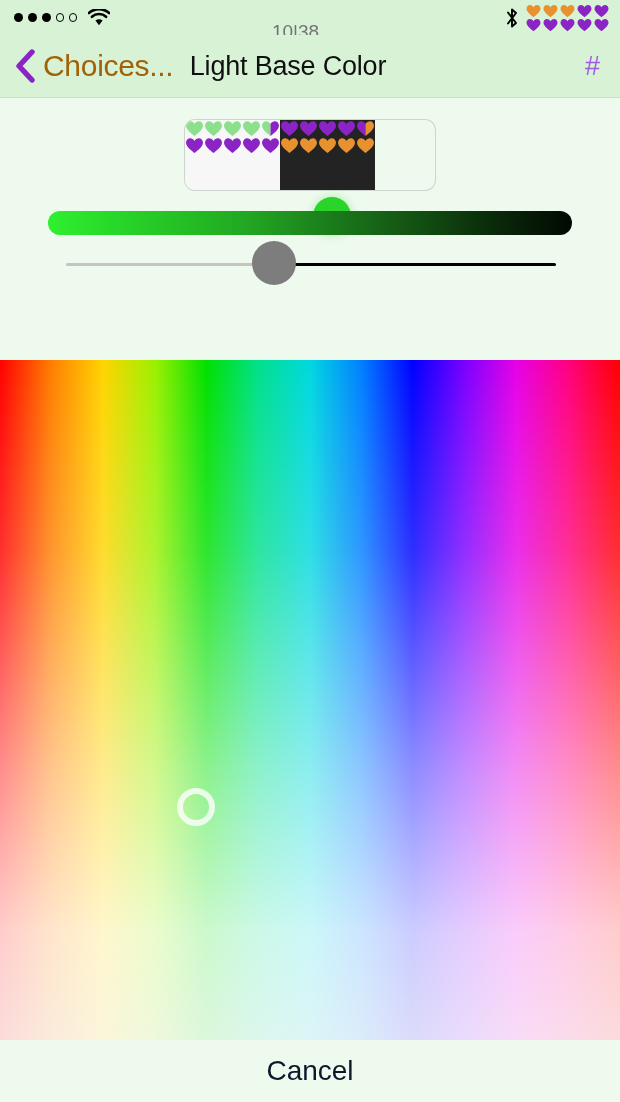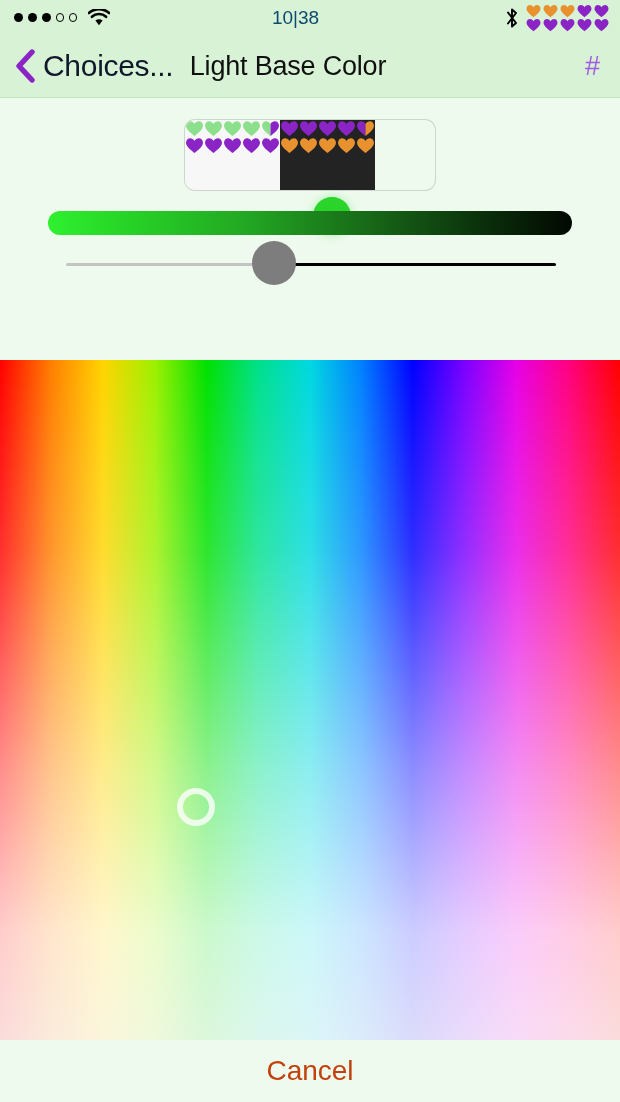--- a/index.html
+++ b/index.html
@@ -50,27 +50,27 @@
     border: 1.4px solid #000;
     width: 6.2px; height: 6.2px;
   }
   .wifi-icon {
     margin-left: 6px;
     display: inline-block;
     line-height: 0;
   }
   .status-time {
     position: absolute;
-    left: 0; top: 0;
+    left: 0; top: 14px;
     width: 591px;
     height: 35px;
     line-height: 35px;
     text-align: center;
     font-size: 19px;
-    color: #0c4a6e;
+    color: #737373;
     font-family: "Liberation Sans", sans-serif;
   }
   .status-right {
     position: absolute;
     right: 10px; top: 0;
     height: 35px;
     display: flex;
     align-items: center;
     gap: 6px;
   }
@@ -98,21 +98,21 @@
     left: 14px; top: 0;
     height: 62px;
     display: flex;
     align-items: center;
     gap: 7px;
     cursor: pointer;
   }
   .chev { line-height: 0; display: inline-block; }
   .nav-back-label {
     font-size: 30px;
-    color: #0f172a;
+    color: #a16207;
     font-family: "Liberation Sans", sans-serif;
     letter-spacing: -0.3px;
   }
   .nav-title {
     position: absolute;
     left: 0; top: 0;
     width: 576px;
     height: 62px;
     line-height: 62px;
     text-align: center;
@@ -248,21 +248,21 @@
     width: 620px;
     height: 62px;
     background: #eefaee;
     z-index: 6;
     display: flex;
     align-items: center;
     justify-content: center;
   }
   .cancel-btn {
     font-size: 28px;
-    color: #c2410c;
+    color: #0f172a;
     cursor: pointer;
     font-family: "Liberation Sans", sans-serif;
   }
 </style>
 </head>
 <body>
 
 <div id="phone">
 
   <div class="status-bar">

